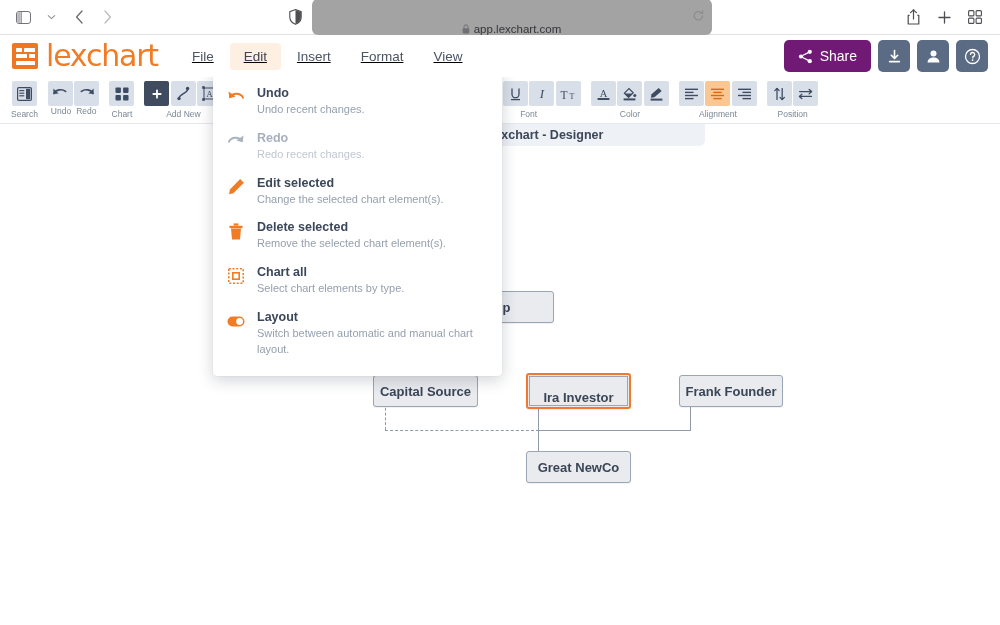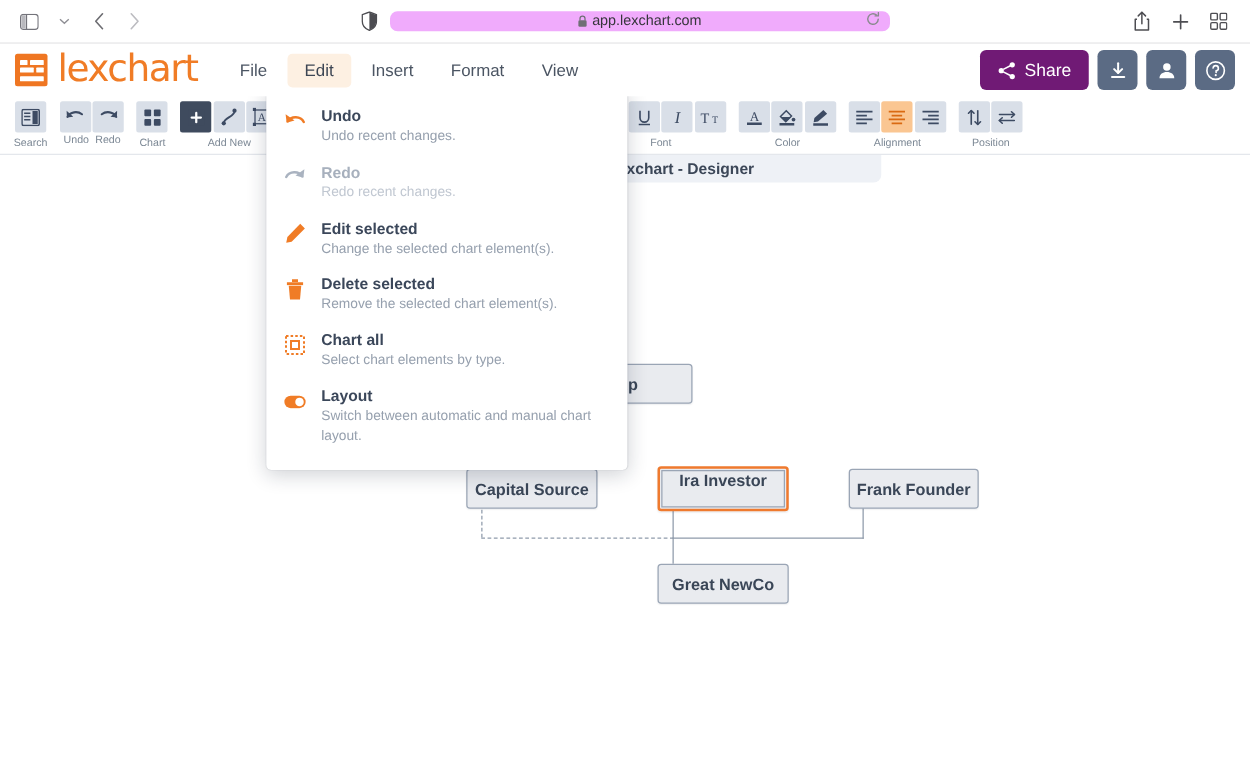--- a/index.html
+++ b/index.html
@@ -28,24 +28,24 @@
   .bc-btn svg { display: block; }
 
   .bc-center {
     position: absolute; left: 0; right: 0;
     display: flex; align-items: center; justify-content: center;
     gap: 10px; pointer-events: none;
   }
   .bc-center > * { pointer-events: auto; }
   .shield-icon { color: #4d4d52; display: flex; }
   .url-field {
-    width: 400px; height: 16px;
-    background: #f0abfc;
+    width: 400px; height: 36px;
+    background: #a3a3a3;
     border-radius: 6px;
-    display: flex; align-items: center; justify-content: center;
+    display: flex; align-items: flex-end; justify-content: center;
     position: relative;
     font-size: 11.5px; color: #35353a;
   }
   .url-inner { display: flex; align-items: center; gap: 4px; }
   .url-reload { position: absolute; right: 8px; top: 50%; transform: translateY(-50%); color: #8a8a8f; }
   .bc-right { margin-left: auto; display: flex; align-items: center; gap: 5px; padding-right: 12px; }
 
   
   .app-header {
     height: 42px; width: 100%;
@@ -62,21 +62,21 @@
     border-radius: 2px;
     display: flex; flex-direction: column; justify-content: center; align-items: center; gap: 2.5px;
   }
   .logo-row { display: flex; gap: 2px; }
   .logo-bar { height: 4px; background: #ffffff; border-radius: .5px; }
   .logo-text {
     font-size: 30px; font-weight: 400; color: #f07c26;
     letter-spacing: -1.2px; line-height: 1; margin-left: 3px;
     font-family: "DejaVu Sans", sans-serif;
   }
-  .menu-bar { display: flex; align-items: center; gap: 2px; margin-left: 20px; }
+  .menu-bar { display: flex; align-items: center; gap: 2px; margin-left: 20px; text-decoration: underline; }
   .menu-item {
     font-size: 13.5px; color: #4b5563;
     padding: 6px 14px; border-radius: 4px;
     cursor: default; white-space: nowrap;
   }
   .menu-item.active { background: #fdf0e2; color: #3d4654; }
   .header-right { margin-left: auto; display: flex; align-items: center; gap: 7px; }
   .share-btn {
     background: #701a75; color: #fff;
     border-radius: 5px; height: 32px;
@@ -150,21 +150,21 @@
     box-shadow: 0 1px 1px rgba(40,50,70,.07);
     margin-left: 40px;
   }
   .node.selected {
     border: 2px solid #ef7a2e;
     padding: 1px;
   }
   .node.selected .node-inner {
     border: 1px solid #9aa5b5;
     width: 100%; height: 100%;
-    display: flex; align-items: flex-start; justify-content: center;
+    display: flex; align-items: flex-end; justify-content: center;
     background: #e9ebef;
   }
   .conn { position: absolute; background: #8f9bab; }
   .conn-v { width: 1px; }
   .conn-h { height: 1px; }
   .conn-dashed-h {
     position: absolute; height: 0;
     border-top: 1px dashed #8f9bab;
   }
   .conn-dashed-v {

